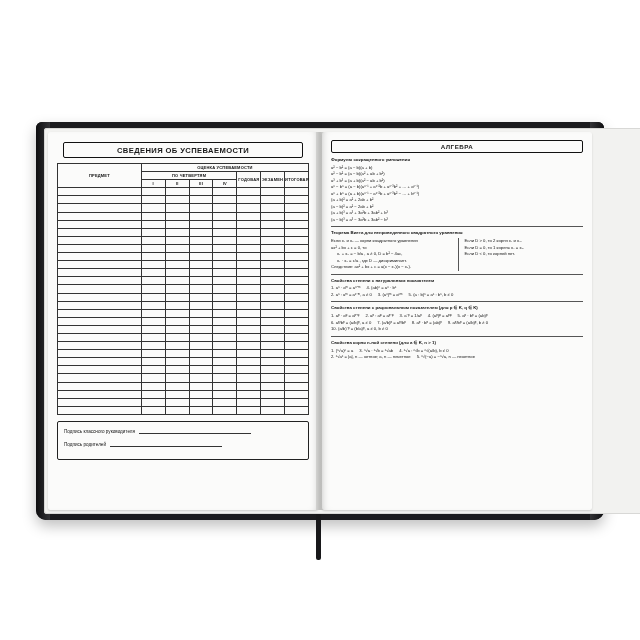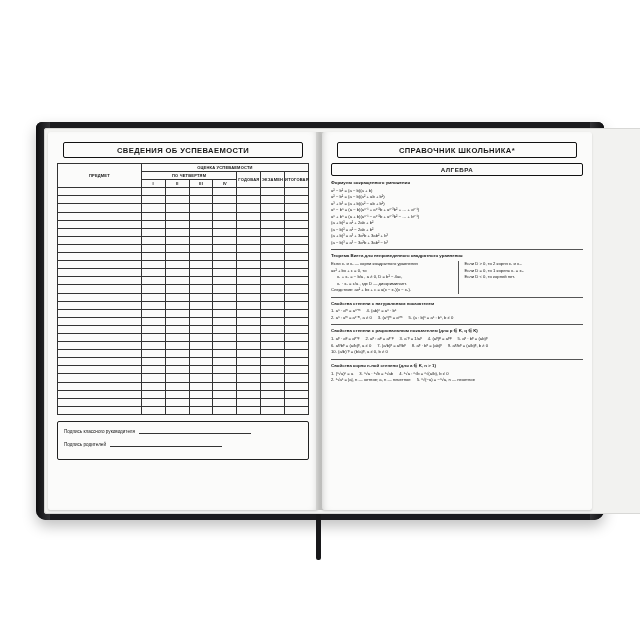--- a/index.html
+++ b/index.html
@@ -424,21 +424,20 @@
               <span>Подпись родителей</span><span class="rule"></span>
             </div>
           </div>
         </div>
       </div>
 
       <div class="gutter"></div>
 
       <div class="page right">
         <div class="pg-inner">
-          <div class="title-box">СПРАВОЧНИК ШКОЛЬНИКА*</div>
           <div class="section-bar">АЛГЕБРА</div>
 
           <div class="ref-body">
 
             <div class="ref-h">Формулы сокращенного умножения</div>
             <div class="formula">a² − b² = (a − b)(a + b)</div>
             <div class="formula">a² − b² = (a − b)(a² + ab + b²)</div>
             <div class="formula">a³ + b³ = (a + b)(a² − ab + b²)</div>
             <div class="formula">aⁿ − bⁿ = (a − b)(aⁿ⁻¹ + aⁿ⁻²b + aⁿ⁻³b² + … + aⁿ⁻¹)</div>
             <div class="formula">aⁿ + bⁿ = (a + b)(aⁿ⁻¹ − aⁿ⁻²b + aⁿ⁻³b² − … + bⁿ⁻¹)</div>

